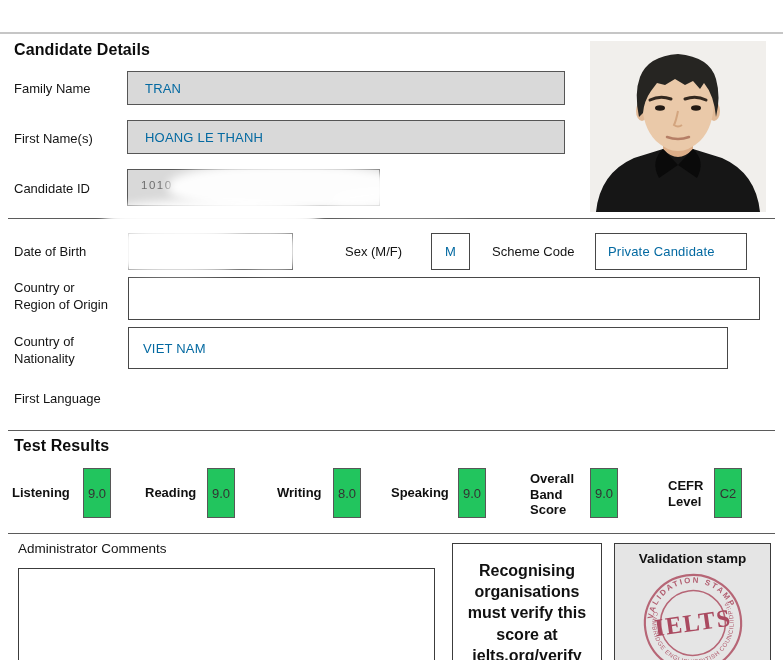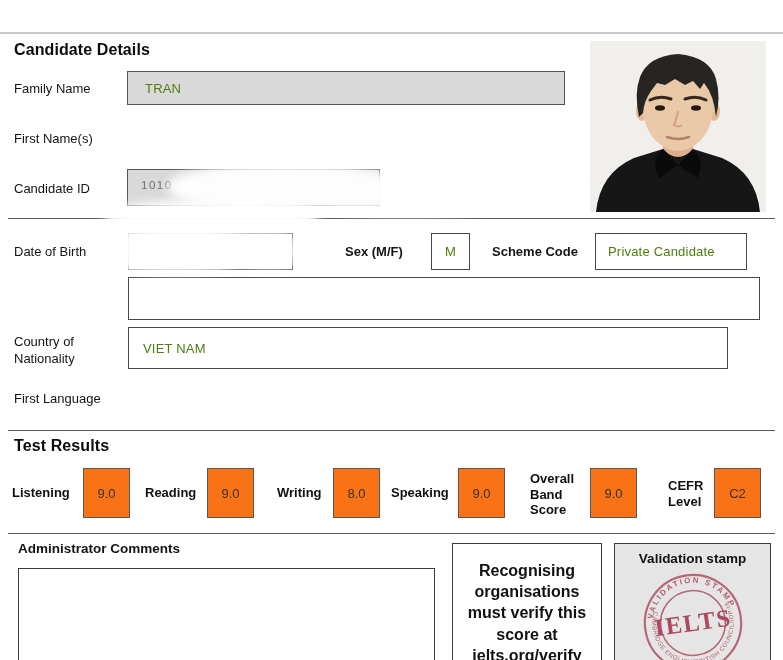--- a/index.html
+++ b/index.html
@@ -1,29 +1,29 @@
 <!DOCTYPE html>
 <html><head>
 <meta charset="utf-8">
 <style>
   html,body{margin:0;padding:0;background:#fff;}
   .page{position:relative;width:783px;height:660px;background:#ffffff;overflow:hidden;
         font-family:"Liberation Sans",sans-serif;color:#161616;margin-top:30px;}
   .topline{position:absolute;left:0;top:2px;width:783px;height:2px;background:#c6c6c6;}
   .h1{position:absolute;font-size:16px;font-weight:700;color:#0c0c0c;letter-spacing:.1px;}
   .lbl{position:absolute;font-size:13px;color:#141414;line-height:1.28;}
-  .lbl.b{font-weight:700;}
+  .lbl.b{font-weight:400;}
   .box{position:absolute;border:1.5px solid #474747;background:#ffffff;box-sizing:border-box;
-       display:flex;align-items:center;font-size:13px;color:#4d7c0f;}
+       display:flex;align-items:center;font-size:13px;color:#0369a1;}
   .box.gray{background:#d9d9d9;border-color:#565656;}
   .box .val{padding-left:17px;letter-spacing:.2px;}
   .box.center{justify-content:center;}
   .hr{position:absolute;left:8px;width:767px;height:0;border-top:1.5px solid #5b5b5b;}
   .score-lbl{position:absolute;font-size:13px;font-weight:700;line-height:1.2;color:#101010;}
-  .score-box{position:absolute;width:47px;height:50px;background:#f97316;border:1.5px solid #575757;
+  .score-box{position:absolute;width:28px;height:50px;background:#22c55e;border:1.5px solid #575757;
              box-sizing:border-box;display:flex;align-items:center;justify-content:center;
              font-size:13px;color:#333;}
   .comments-box{position:absolute;left:18px;top:538px;width:417px;height:114px;
                 border:1.5px solid #3c3c3c;background:#fff;box-sizing:border-box;}
   .verify-box{position:absolute;left:452px;top:513px;width:150px;height:140px;
               border:1.5px solid #3c3c3c;background:#fff;box-sizing:border-box;
               display:flex;align-items:center;justify-content:center;}
   .verify-box span{display:block;width:126px;text-align:center;font-weight:700;
                    font-size:16px;line-height:1.32;color:#111;}
   .valid-box{position:absolute;left:614px;top:513px;width:157px;height:140px;
@@ -43,20 +43,23 @@
   <div class="topline"></div>
 
   <div class="h1" style="left:14px;top:11px">Candidate Details</div>
 
   <div class="lbl" style="left:14px;top:51px">Family Name</div>
   <div class="box gray" style="left:127px;top:41px;width:438px;height:34px">
     <span class="val">TRAN</span>
   </div>
 
   <div class="lbl" style="left:14px;top:101px">First Name(s)</div>
+  <div class="box gray" style="left:127px;top:90px;width:438px;height:34px">
+    <span class="val">HOANG LE THANH</span>
+  </div>
 
   <div class="lbl" style="left:14px;top:151px">Candidate ID</div>
   <div class="box gray" style="left:127px;top:139px;width:253px;height:37px"></div>
   <div class="id-frag">1010</div>
 
   <svg class="photo" viewBox="0 0 176 171">
     <rect width="176" height="171" fill="#f1efec"></rect>
     <path d="M73 88 L73 118 Q88 129 103 118 L103 88 Z" fill="#dcae89"></path>
     <path d="M6 171 Q10 132 44 117 L73 108 Q88 124 103 108 L132 117 Q166 132 170 171 Z" fill="#161616"></path>
     <path d="M73 108 L88 124 L69 137 Q60 120 73 108 Z" fill="#0a0a0a"></path>
@@ -83,20 +86,21 @@
   <div class="lbl b" style="left:345px;top:214px">Sex (M/F)</div>
   <div class="box center" style="left:431px;top:203px;width:39px;height:37px">
     <span>M</span>
   </div>
 
   <div class="lbl b" style="left:492px;top:214px">Scheme Code</div>
   <div class="box" style="left:595px;top:203px;width:152px;height:37px">
     <span class="val" style="padding-left:12px">Private Candidate</span>
   </div>
 
+  <div class="lbl" style="left:14px;top:250px;width:102px">Country or Region of Origin</div>
   <div class="box" style="left:128px;top:247px;width:632px;height:43px">
     <span class="val" style="padding-left:14px"></span>
   </div>
 
   <div class="lbl" style="left:14px;top:304px;width:102px">Country of Nationality</div>
   <div class="box" style="left:128px;top:297px;width:600px;height:42px">
     <span class="val" style="padding-left:14px">VIET NAM</span>
   </div>
 
   <div class="lbl" style="left:14px;top:361px">First Language</div>

